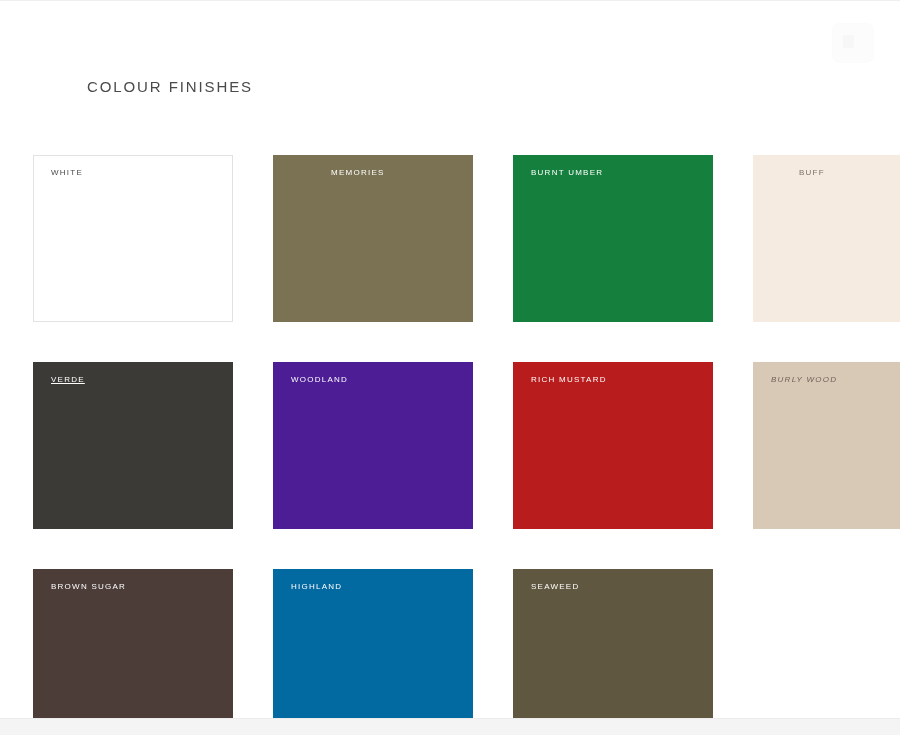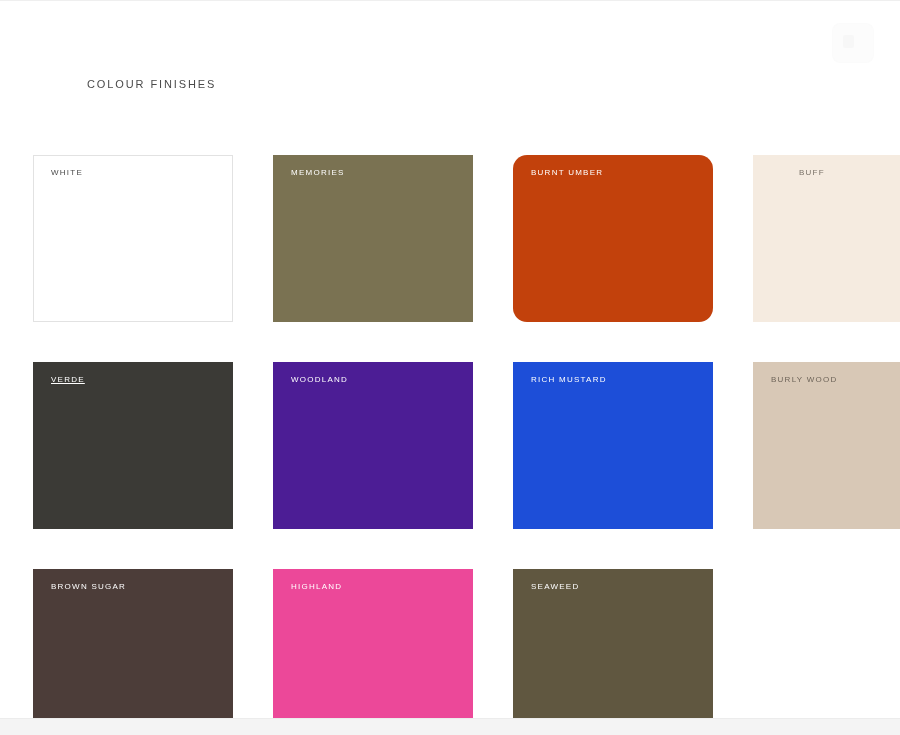--- a/index.html
+++ b/index.html
@@ -52,21 +52,21 @@
     left: 10px;
     width: 11px;
     height: 13px;
     border-radius: 2px;
     background: #f7f7f7;
   }
   .section-title {
     position: absolute;
     top: 78px;
     left: 87px;
-    font-size: 11px;
+    font-size: 15px;
     letter-spacing: 1.9px;
     color: #4a4a4a;
     font-weight: 400;
     text-transform: uppercase;
     white-space: nowrap;
   }
   .grid {
     position: absolute;
     top: 155px;
     left: 33px;
@@ -113,44 +113,44 @@
     <span class="glyph"></span>
   </div>
 
   <div class="section-title">COLOUR FINISHES</div>
 
   <div class="grid">
       <div class="swatch bordered" style="background: rgb(255, 255, 255);">
         <span class="swatch-label" style="color: rgb(74, 74, 74);">WHITE</span>
       </div>
       <div class="swatch" style="background: rgb(122, 114, 82);">
-        <span class="swatch-label" style="color: rgb(255, 255, 255);">MEMORIES</span>
+        <span class="swatch-label" style="color: rgb(255, 255, 255); margin-left: 40px;">MEMORIES</span>
       </div>
-      <div class="swatch" style="background: #c2410c; border-radius: 14px;">
+      <div class="swatch" style="background: #15803d;">
         <span class="swatch-label" style="color: rgb(255, 255, 255);">BURNT UMBER</span>
       </div>
       <div class="swatch" style="background: rgb(245, 235, 224);">
         <span class="swatch-label" style="color: rgb(122, 114, 104); margin-left: 28px;">BUFF</span>
       </div>
       <div class="swatch" style="background: rgb(59, 58, 54);">
         <span class="swatch-label" style="color: rgb(255, 255, 255); text-decoration: underline;">VERDE</span>
       </div>
       <div class="swatch" style="background: #4c1d95;">
         <span class="swatch-label" style="color: rgb(255, 255, 255);">WOODLAND</span>
       </div>
-      <div class="swatch" style="background: #1d4ed8;">
+      <div class="swatch" style="background: #b91c1c;">
         <span class="swatch-label" style="color: rgb(255, 255, 255);">RICH MUSTARD</span>
       </div>
       <div class="swatch" style="background: rgb(216, 200, 182);">
-        <span class="swatch-label" style="color: rgb(110, 100, 89);">BURLY WOOD</span>
+        <span class="swatch-label" style="color: rgb(110, 100, 89); font-style: italic;">BURLY WOOD</span>
       </div>
       <div class="swatch" style="background: rgb(76, 61, 57);">
         <span class="swatch-label" style="color: rgb(255, 255, 255); text-align: center;">BROWN SUGAR</span>
       </div>
-      <div class="swatch" style="background: #ec4899; padding-left: 20px;">
+      <div class="swatch" style="background: #0369a1; padding-left: 20px;">
         <span class="swatch-label" style="color: rgb(255, 255, 255);">HIGHLAND</span>
       </div>
       <div class="swatch" style="background: rgb(96, 87, 64);">
         <span class="swatch-label" style="color: rgb(255, 255, 255);">SEAWEED</span>
       </div>
     </div>
 
   <div class="bottom-strip"></div>
 
 </div>

